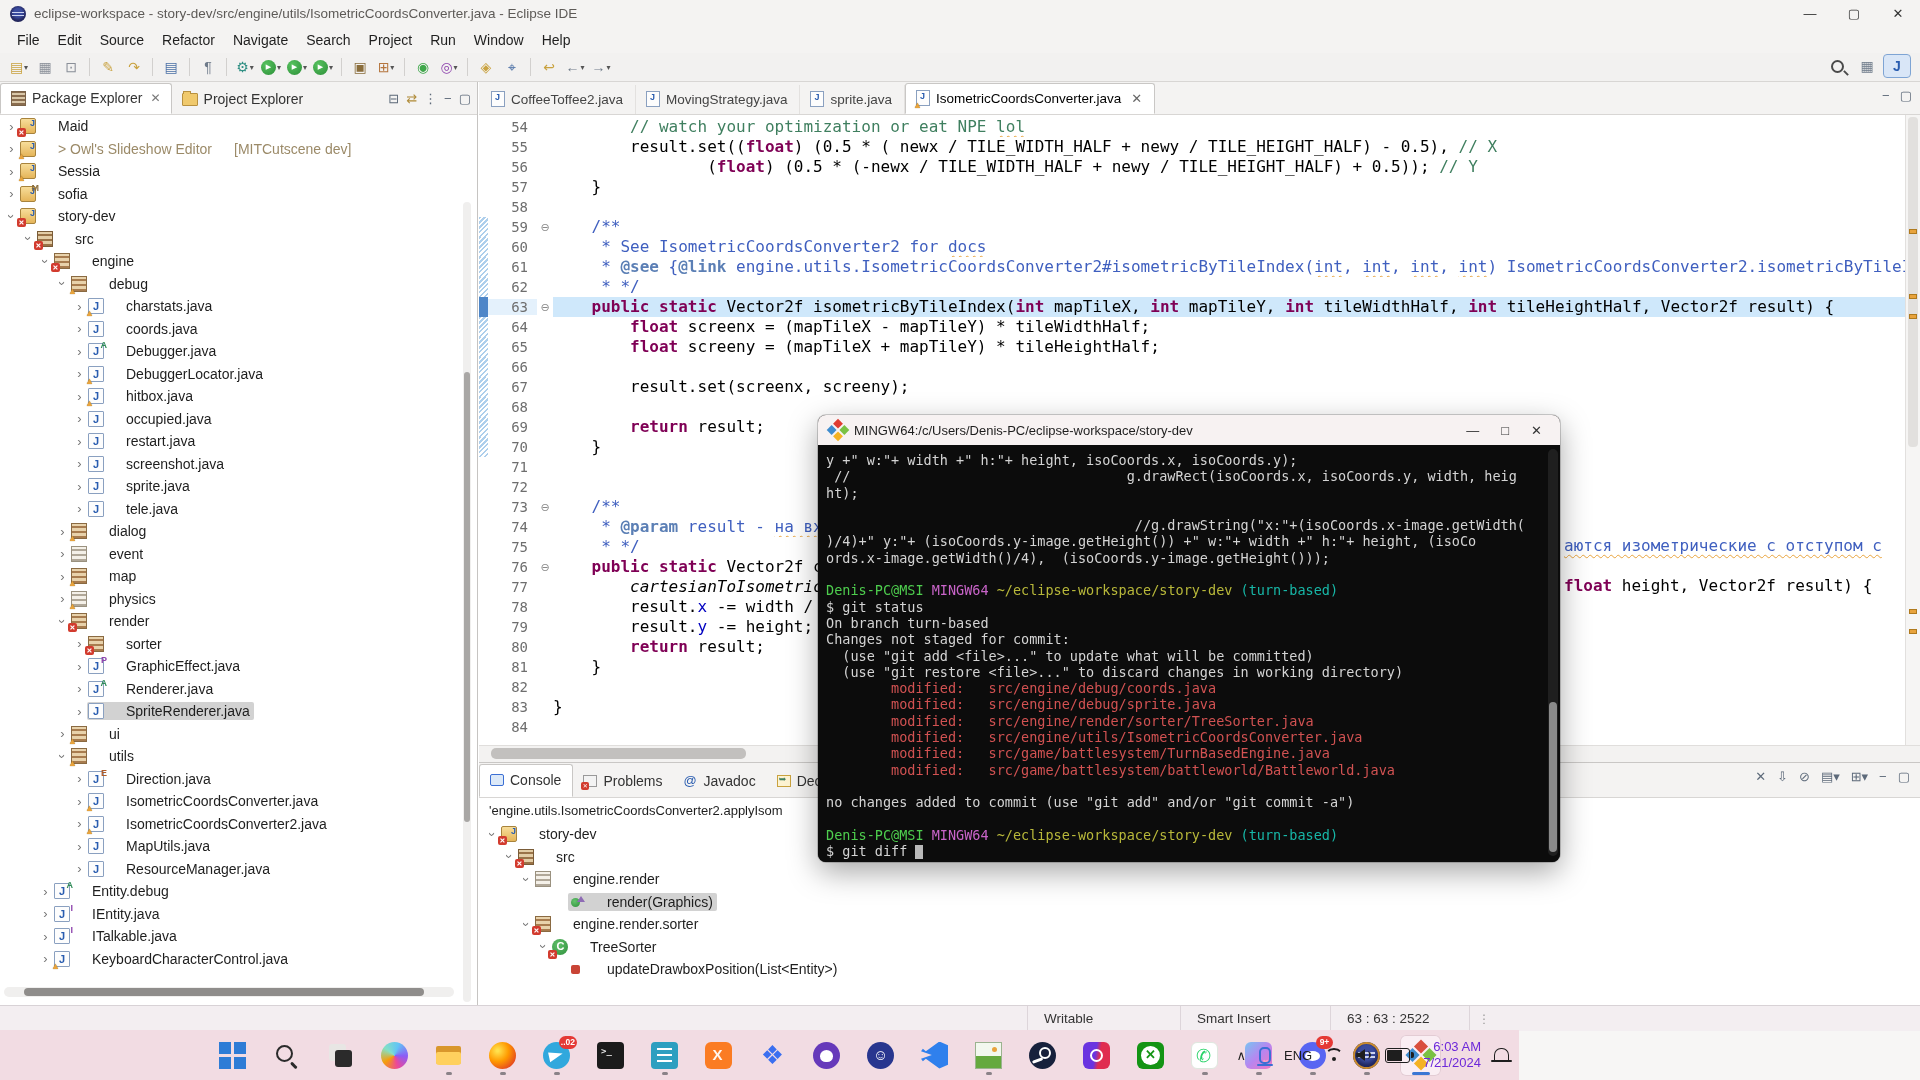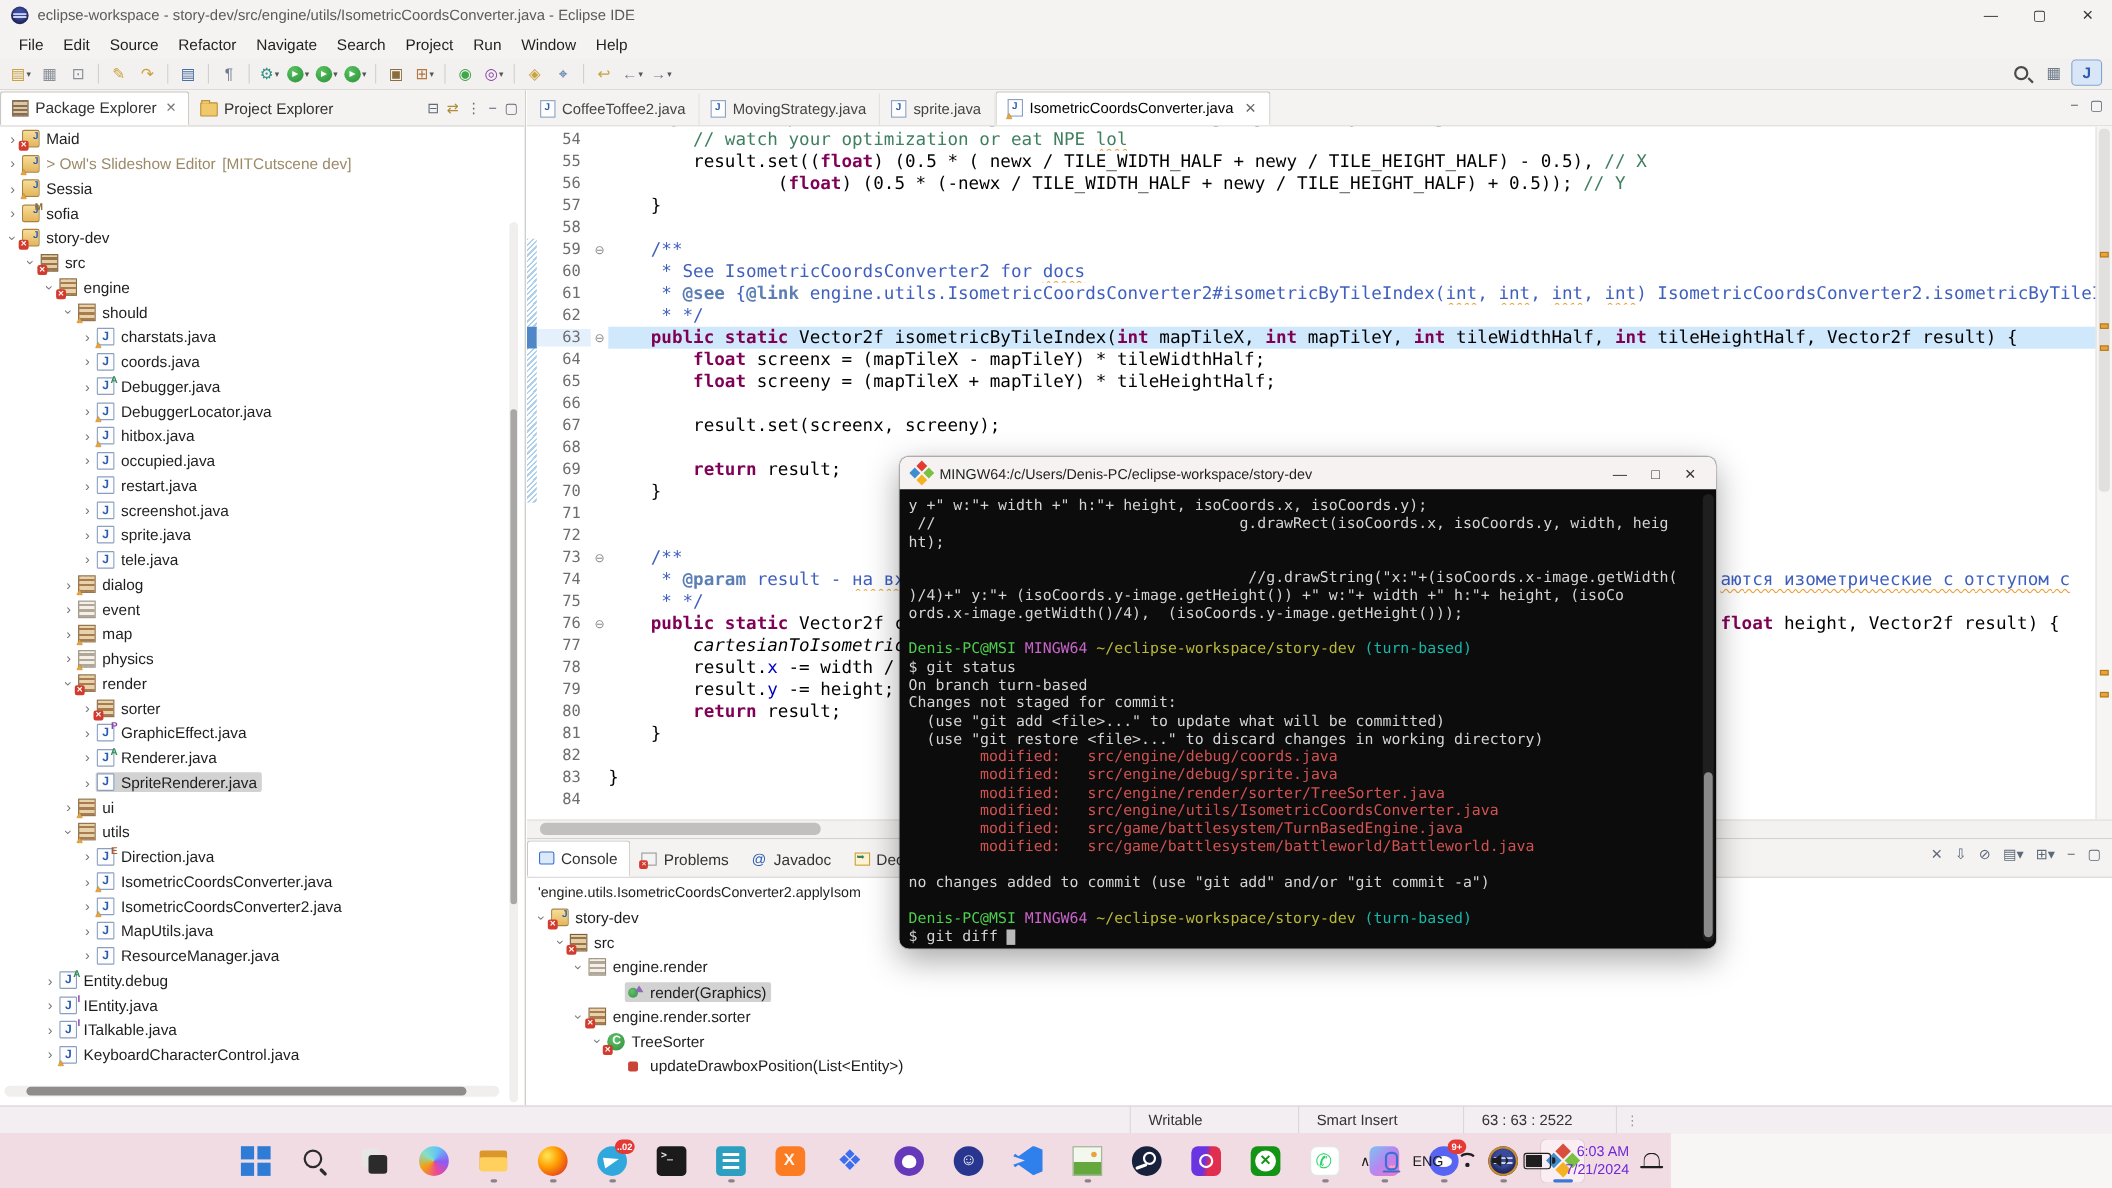--- a/index.html
+++ b/index.html
@@ -37,21 +37,21 @@
   .vicon-grid{width:13px;height:13px;background:repeating-linear-gradient(0deg,#8a6d4f 0 2px,#d9c7a8 2px 4px),repeating-linear-gradient(90deg,#8a6d4f 0 2px,#d9c7a8 2px 4px);border:1px solid #7a6248;}
   .vicon-folder{width:14px;height:11px;background:#f0c96c;border:1px solid #b8913f;border-radius:1px;position:relative;}
   .vicon-folder::before{content:"";position:absolute;top:-3px;left:0;width:6px;height:2px;background:#f0c96c;border:1px solid #b8913f;border-bottom:none;}
   .headicons{position:absolute;right:6px;top:0;height:32px;display:flex;align-items:center;gap:7px;}
   .hic{font-size:13px;color:#5d6a7a;}
   .hic.gold{color:#b08c3a;}
   
   .trow{display:flex;align-items:center;height:22.5px;white-space:nowrap;}
   .chev{width:15px;flex:0 0 15px;text-align:center;color:#767676;font-size:13px;display:inline-block;}
   .chev.open{transform:rotate(90deg);}
-  .wrap{display:flex;align-items:center;padding:1px 4px 1px 1px;border-radius:2px;gap:6px;}
+  .wrap{display:flex;align-items:center;padding:1px 4px 1px 1px;border-radius:2px;gap:22px;}
   .trow.sel .wrap{background:#d2d2d2;}
   .tlabel{font-size:14px;color:#1e1e1e;}
   .tlabel.dim{color:#9b8a68;}
   .tsfx{font-size:14px;color:#9b8a68;}
   .tic{width:16px;height:16px;flex:0 0 16px;position:relative;}
   .tic .mk{position:absolute;top:-4px;right:-4px;font-size:9px;font-weight:bold;background:transparent;}
   .tic.prj{background:linear-gradient(#f7dd9a,#e5b55a);border:1px solid #a8833c;border-radius:2px;box-sizing:border-box;}
   .tic.prj::before{content:"J";position:absolute;right:0px;top:-1px;font-size:9px;font-weight:bold;color:#2a5db0;}
   .tic.pkgroot{background:repeating-linear-gradient(0deg,#9a7348 0 2px,#e3cda6 2px 5px),repeating-linear-gradient(90deg,#9a7348 0 2px,#e3cda6 2px 5px);border:1px solid #7a5c38;box-sizing:border-box;}
   .tic.pkg{background:repeating-linear-gradient(0deg,#a87c4f 0 2px,#e8d2ab 2px 5px),repeating-linear-gradient(90deg,#a87c4f 0 2px,#e8d2ab 2px 5px);border:1px solid #8a6a42;box-sizing:border-box;}
@@ -88,21 +88,21 @@
   .cbar.diff{background:repeating-linear-gradient(135deg,#aecfec 0 1.5px,#ffffff 1.5px 3.5px);}
   .cbar.cur{background:#4e86c8;}
   .cnum{width:40px;flex:0 0 40px;text-align:right;padding-right:9px;color:#6e6e6e;font:14px "DejaVu Sans Mono",monospace;}
   .cfold{width:16px;flex:0 0 16px;text-align:center;color:#8a8a8a;font-size:11px;font-family:"DejaVu Sans",sans-serif;}
   .ctext{font:16px "DejaVu Sans Mono",monospace;color:#000;flex:1;height:20px;line-height:20px;overflow:hidden;}
   .crow.hl .ctext{background:#cfe8fb;}
   .crow.hl .cnum{background:#e4f1fc;}
   .p{color:#000;} .k{color:#7f0055;font-weight:bold;} .c{color:#3f7f5f;} .j{color:#3f5fbf;}
   .jb{color:#5b7fb5;font-weight:bold;} .f{color:#0000c0;} .i{font-style:italic;color:#000;}
   .w{text-decoration:underline;text-decoration-style:wavy;text-decoration-color:#e8a33d;text-underline-offset:3px;text-decoration-thickness:1px;}
-  .frag{position:absolute;left:1085px;font:16px "DejaVu Sans Mono",monospace;height:20px;line-height:20px;white-space:pre;background:#fff;}
+  .frag{position:absolute;left:1085px;font:16px "DejaVu Sans Mono",monospace;height:20px;line-height:20px;white-space:pre;background:#fff;margin-top:19px;}
   #ovruler{position:absolute;right:0;top:33px;width:14px;height:630px;background:#f6f5f4;border-left:1px solid #e2e0de;}
   #ovruler .vthumb{position:absolute;left:2px;top:2px;width:10px;height:330px;background:#e2e0de;border-radius:4px;}
   .ovmark{position:absolute;left:3px;width:8px;height:5px;background:#e8a33d;border:1px solid #b07a1e;box-sizing:border-box;}
   #ehscroll{position:absolute;left:0;top:663px;right:0;height:16px;background:#f3f2f1;border-top:1px solid #e0dedc;}
   #ehscroll .thumb{position:absolute;left:12px;top:2px;width:255px;height:11px;background:#c2c0be;border-radius:5px;}
   
   #console{position:absolute;left:0;top:680px;right:0;bottom:0;background:#fff;border-top:1px solid #c9c7c5;}
   #console-tabs{height:34px;background:#f4f3f2;border-bottom:1px solid #d8d6d4;display:flex;align-items:flex-end;position:relative;}
   .ctab{display:flex;align-items:center;gap:6px;font-size:14px;color:#333;padding:7px 11px 8px 10px;}
   .ctab.active{background:#fff;border:1px solid #c9c7c5;border-bottom:1px solid #fff;border-radius:3px 3px 0 0;}
@@ -391,21 +391,21 @@
             <span class="chev open">›</span>
             <span class="wrap">
               <span class="tic pkg ov-err"></span>
               <span class="tlabel">engine</span>
             </span>
           </div>
           <div class="trow" style="padding-left: 55px;">
             <span class="chev open">›</span>
             <span class="wrap">
               <span class="tic pkg ov-warn"></span>
-              <span class="tlabel">should</span>
+              <span class="tlabel">debug</span>
             </span>
           </div>
           <div class="trow" style="padding-left: 72px;">
             <span class="chev">›</span>
             <span class="wrap">
               <span class="tic java ov-warn"></span>
               <span class="tlabel">charstats.java</span>
             </span>
           </div>
           <div class="trow" style="padding-left: 72px;">

